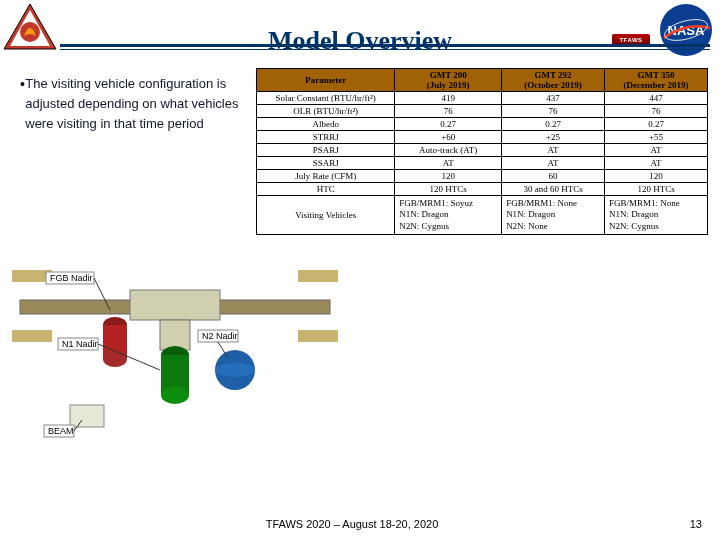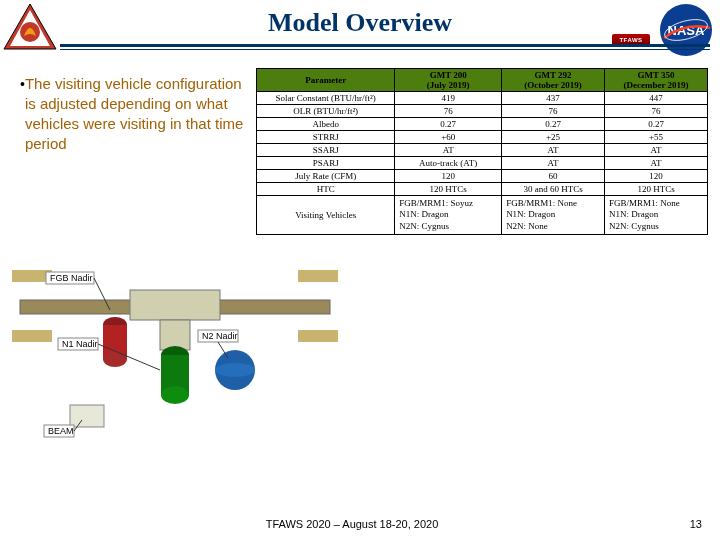--- a/index.html
+++ b/index.html
@@ -21,20 +21,21 @@
     position: relative;
     height: 60px;
     padding-top: 8px;
   }
   .title {
     text-align: center;
     font-size: 26px;
     font-weight: bold;
     color: #003366;
     font-family: "Times New Roman", serif;
+    margin-top: 18px;
   }
   .hr1 {
     position: absolute;
     left: 60px;
     right: 10px;
     top: 44px;
     height: 3px;
     background: #003366;
   }
   .hr2 {
@@ -76,43 +77,43 @@
   .bullet-row {
     display: flex;
     align-items: flex-start;
   }
   .bullet-dot {
     width: 14px;
     font-size: 14px;
     line-height: 20px;
   }
   .bullet-text {
-    font-size: 15px;
+    font-size: 13px;
     line-height: 20px;
-    color: #a16207;
+    color: #0f172a;
   }
   .right-col {
     flex: 1;
     padding: 2px 12px 0 0;
   }
   table {
     border-collapse: collapse;
     width: 100%;
     font-size: 9px;
     font-family: "Times New Roman", serif;
   }
   th, td {
     border: 1px solid #000;
     padding: 1px 3px;
     text-align: center;
     vertical-align: middle;
   }
   th {
     font-weight: bold;
-    background: #4d7c0f;
+    background: #a16207;
   }
   .vv-cell {
     text-align: left;
     padding: 2px 4px;
     line-height: 1.25;
     margin-top: 30px;
   }
   .diagram {
     position: absolute;
     left: 10px;
@@ -218,28 +219,28 @@
               <td>0.27</td>
               <td>0.27</td>
             </tr>
             <tr>
               <td>STRRJ</td>
               <td>+60</td>
               <td>+25</td>
               <td>+55</td>
             </tr>
             <tr>
-              <td>SSARJ</td>
-              <td>AT</td>
-              <td>AT</td>
-              <td>AT</td>
-            </tr>
-            <tr>
               <td>PSARJ</td>
               <td>Auto-track (AT)</td>
+              <td>AT</td>
+              <td>AT</td>
+            </tr>
+            <tr>
+              <td>SSARJ</td>
+              <td>AT</td>
               <td>AT</td>
               <td>AT</td>
             </tr>
             <tr>
               <td>July Rate (CFM)</td>
               <td>120</td>
               <td>60</td>
               <td>120</td>
             </tr>
             <tr>

